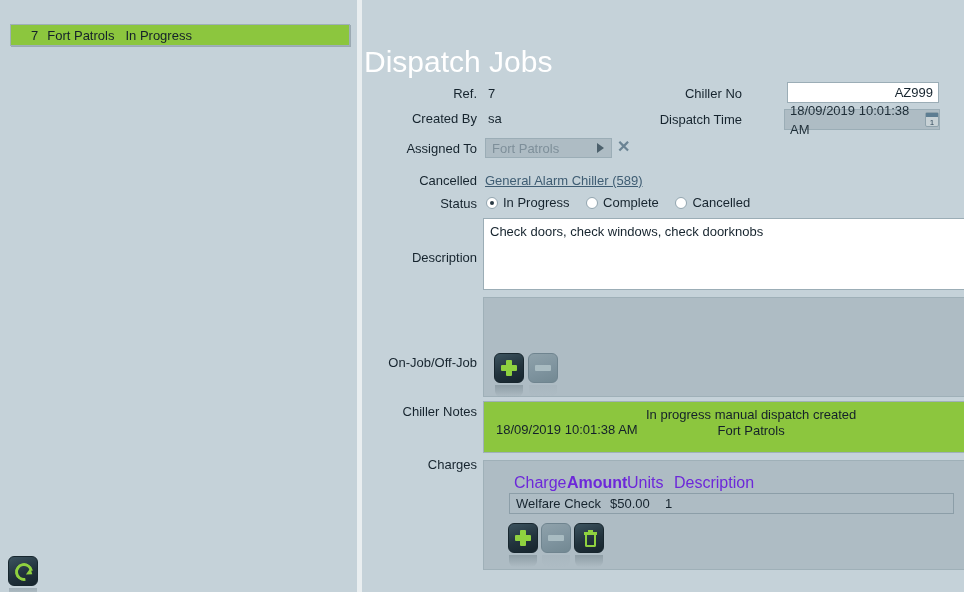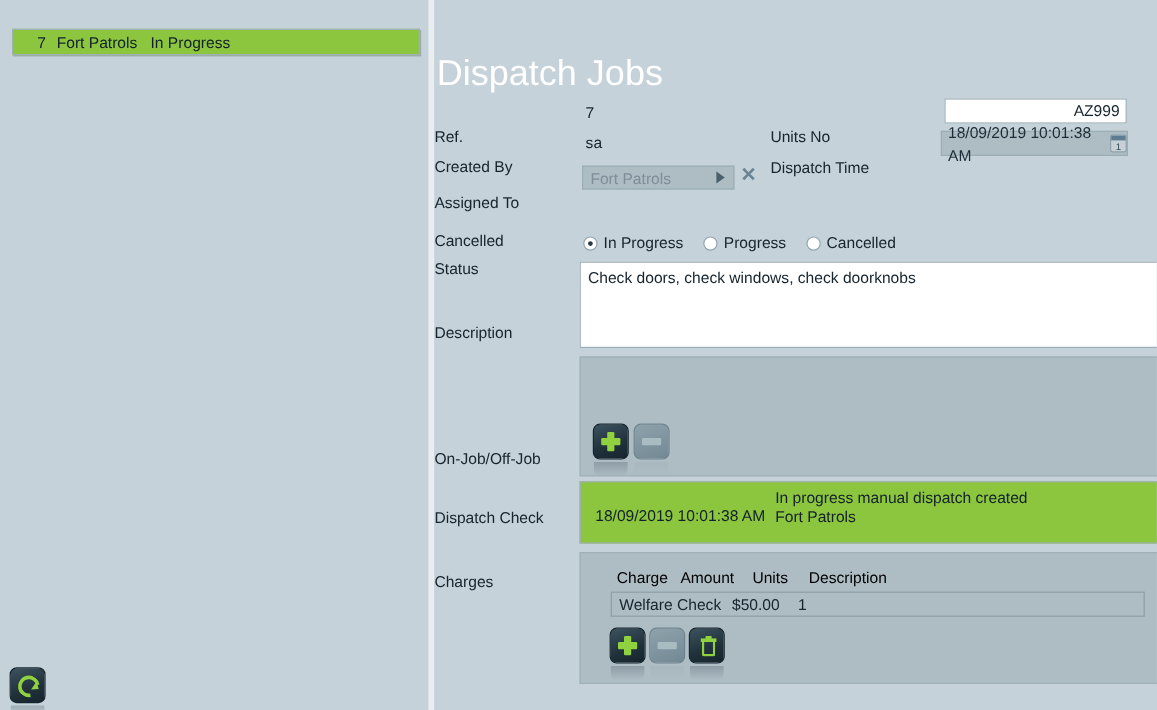--- a/index.html
+++ b/index.html
@@ -63,24 +63,24 @@
     line-height: 52px;
     color: #ffffff;
     font-weight: normal;
     letter-spacing: 0px;
     white-space: nowrap;
   }
 
   
   .field-label {
     position: absolute;
+    text-align: right;
     font-size: 13px;
     color: #16242e;
     white-space: nowrap;
-    margin-top: 20px;
   }
   .lbl-col-a { left: 0px; width: 115px; }   
   .lbl-col-b { left: 280px; width: 100px; } 
 
   .field-value {
     position: absolute;
     font-size: 13px;
     color: #16242e;
     white-space: nowrap;
   }
@@ -341,27 +341,28 @@
     font-size: 13px;
     color: #14202a;
     white-space: nowrap;
   }
   #notes-lines {
     position: absolute;
     left: 162px; top: 5px;
     font-size: 13px;
     color: #14202a;
     line-height: 16px;
+    text-align: center;
   }
 
   
   .charges-head {
     position: absolute;
-    font-size: 13px;
-    color: #000000;
+    font-size: 16px;
+    color: #6d28d9;
     white-space: nowrap;
   }
   #charges-row {
     position: absolute;
     height: 21px;
     background: #aebcc4;
     border: 1px solid #8c9ea8;
     box-sizing: border-box;
   }
   .charges-cell {
@@ -403,38 +404,39 @@
   <div class="field-value" style="left:126px; top:111px;">sa</div>
 
   <div class="field-label lbl-col-a" style="top:141px;">Assigned To</div>
   <div class="combo" style="left:123px; top:138px; width:127px;">
     <span>Fort Patrols</span>
     <span class="combo-arrow"></span>
   </div>
   <div class="clear-x" style="left:255px; top:139px;">✕</div>
 
   <div class="field-label lbl-col-a" style="top:173px;">Cancelled</div>
+  <div class="link-value" style="left:123px; top:173px;">General Alarm Chiller (589)</div>
 
   <div class="field-label lbl-col-a" style="top:196px;">Status</div>
   <div id="status-row" style="left:124px; top:195px;">
     <span class="radio-opt">
       <span class="radio-dot on"></span>
       <span>In Progress</span>
     </span>
     <span class="radio-opt">
       <span class="radio-dot"></span>
-      <span>Progress</span>
+      <span>Complete</span>
     </span>
     <span class="radio-opt">
       <span class="radio-dot"></span>
       <span>Cancelled</span>
     </span>
   </div>
 
-  <div class="field-label lbl-col-b" style="top:86px;">Units No</div>
+  <div class="field-label lbl-col-b" style="top:86px;">Chiller No</div>
   <div class="text-input" style="left:425px; top:82px; width:152px;">AZ999</div>
 
   <div class="field-label lbl-col-b" style="top:112px;">Dispatch Time</div>
   <div class="datetime-field" style="left:422px; top:109px; width:156px;">
     <span>18/09/2019 10:01:38 AM</span>
     <span class="cal-icon">
       <span class="cal-num">1</span>
     </span>
   </div>
 
@@ -447,33 +449,33 @@
       <span class="glyph-plus"></span>
       <span class="reflection"></span>
     </div>
     <div class="icon-btn grey" style="left:44px; top:55px;">
       <span class="glyph-minus"></span>
       <span class="reflection"></span>
     </div>
 
   </div>
 
-  <div class="field-label lbl-col-a" style="top:404px;">Dispatch Check</div>
+  <div class="field-label lbl-col-a" style="top:404px;">Chiller Notes</div>
   <div id="notes-panel" style="left:121px; top:401px; width:485px; height:52px;">
     <div id="notes-time">18/09/2019 10:01:38 AM</div>
     <div id="notes-lines">
       <div>In progress manual dispatch created</div>
       <div>Fort Patrols</div>
     </div>
   </div>
 
   <div class="field-label lbl-col-a" style="top:457px;">Charges</div>
   <div class="panel" style="left:121px; top:460px; width:485px; height:110px;">
     <div class="charges-head" style="left:30px; top:13px;">Charge</div>
-    <div class="charges-head" style="left:83px; top:13px;">Amount</div>
+    <div class="charges-head" style="left:83px; top:13px;font-weight:bold;">Amount</div>
     <div class="charges-head" style="left:143px; top:13px;">Units</div>
     <div class="charges-head" style="left:190px; top:13px;">Description</div>
 
     <div id="charges-row" style="left:25px; top:32px; width:445px;text-decoration:underline;">
       <div class="charges-cell" style="left:6px; top:0;">Welfare Check</div>
       <div class="charges-cell" style="left:100px; top:0;">$50.00</div>
       <div class="charges-cell" style="left:155px; top:0;">1</div>
       <div class="charges-cell" style="left:208px; top:0;"></div>
     </div>
 

